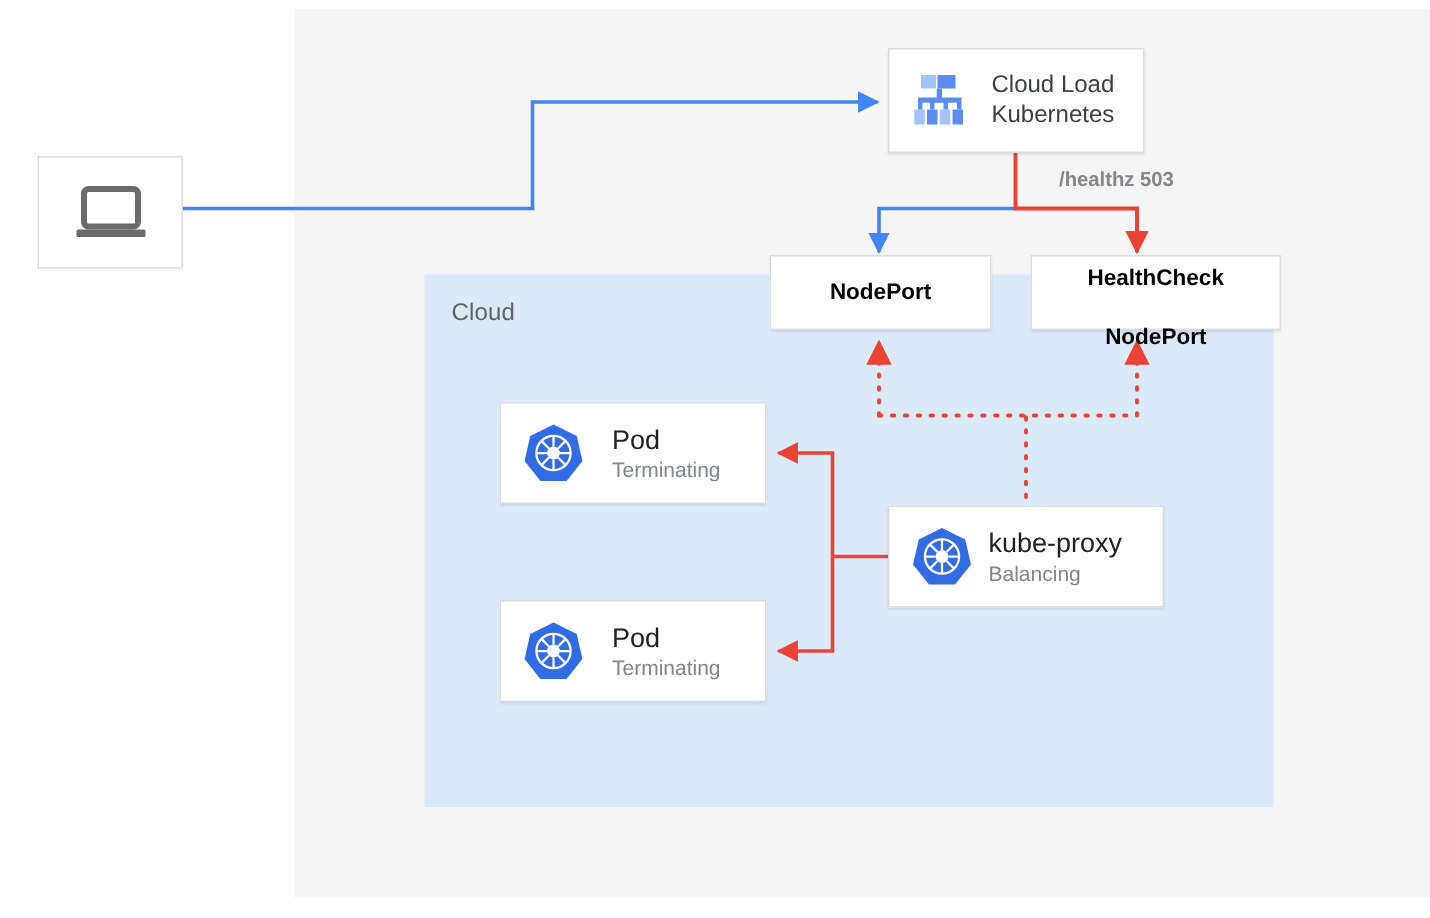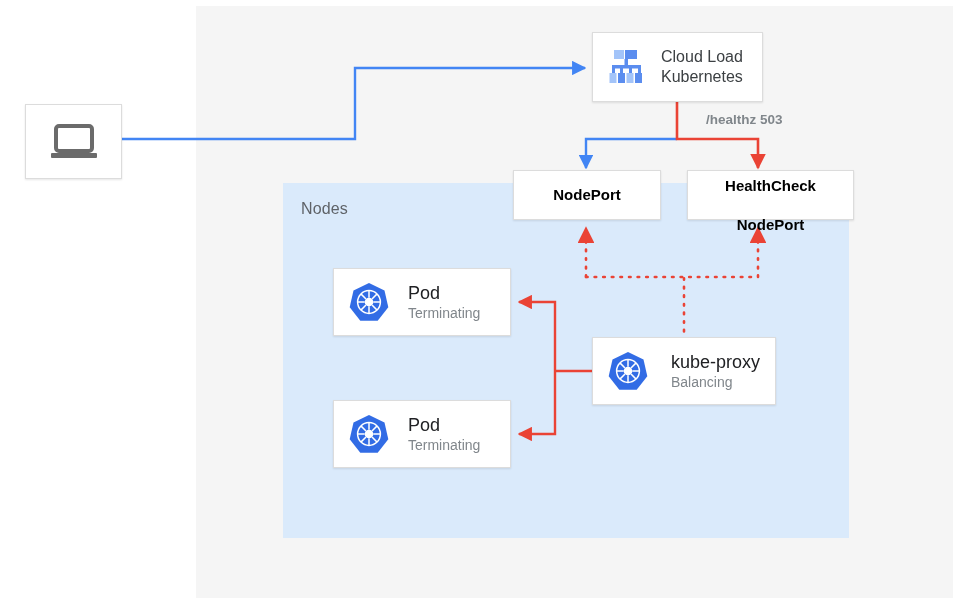--- a/index.html
+++ b/index.html
@@ -89,21 +89,21 @@
   }
 </style>
 </head>
 <body>
 
 <div id="stage">
 
   <div class="gray-panel" style="left:196px;top:6px;width:757px;height:592px;"></div>
 
   <div class="nodes-panel" style="left:283px;top:183px;width:566px;height:355px;"></div>
-  <div class="nodes-label" style="left:301px;top:200px;">Nodes</div>
+  <div class="nodes-label" style="left:301px;top:200px;">Cloud</div>
 
   <svg id="wires" viewBox="0 0 953 612" xmlns="http://www.w3.org/2000/svg">
     <defs>
       <marker id="arrowBlue" viewBox="0 0 10 10" refX="9" refY="5" markerWidth="6" markerHeight="6" orient="auto-start-reverse">
         <path d="M 0 0 L 10 5 L 0 10 z" fill="#4285f4"></path>
       </marker>
       <marker id="arrowRed" viewBox="0 0 10 10" refX="9" refY="5" markerWidth="6" markerHeight="6" orient="auto-start-reverse">
         <path d="M 0 0 L 10 5 L 0 10 z" fill="#ea4335"></path>
       </marker>
       <marker id="arrowRedDot" viewBox="0 0 10 10" refX="9" refY="5" markerWidth="6.5" markerHeight="6.5" orient="auto-start-reverse">
@@ -235,19 +235,19 @@
           <line x1="22" y1="26.3" x2="22" y2="33.4"></line>
           <line x1="10.6" y1="22" x2="17.7" y2="22"></line>
           <line x1="26.3" y1="22" x2="33.4" y2="22"></line>
           <line x1="13.9" y1="13.9" x2="19" y2="19"></line>
           <line x1="25" y1="25" x2="30.1" y2="30.1"></line>
           <line x1="30.1" y1="13.9" x2="25" y2="19"></line>
           <line x1="19" y1="25" x2="13.9" y2="30.1"></line>
         </g>
       </svg>
     </span>
-    <span class="card-text" style="margin-left:20px;">
+    <span class="card-text" style="margin-left:8px;">
       <span class="title-dark">kube-proxy</span>
       <span class="subtitle">Balancing</span>
     </span>
   </div>
 
 </div>
 
 </body></html>

